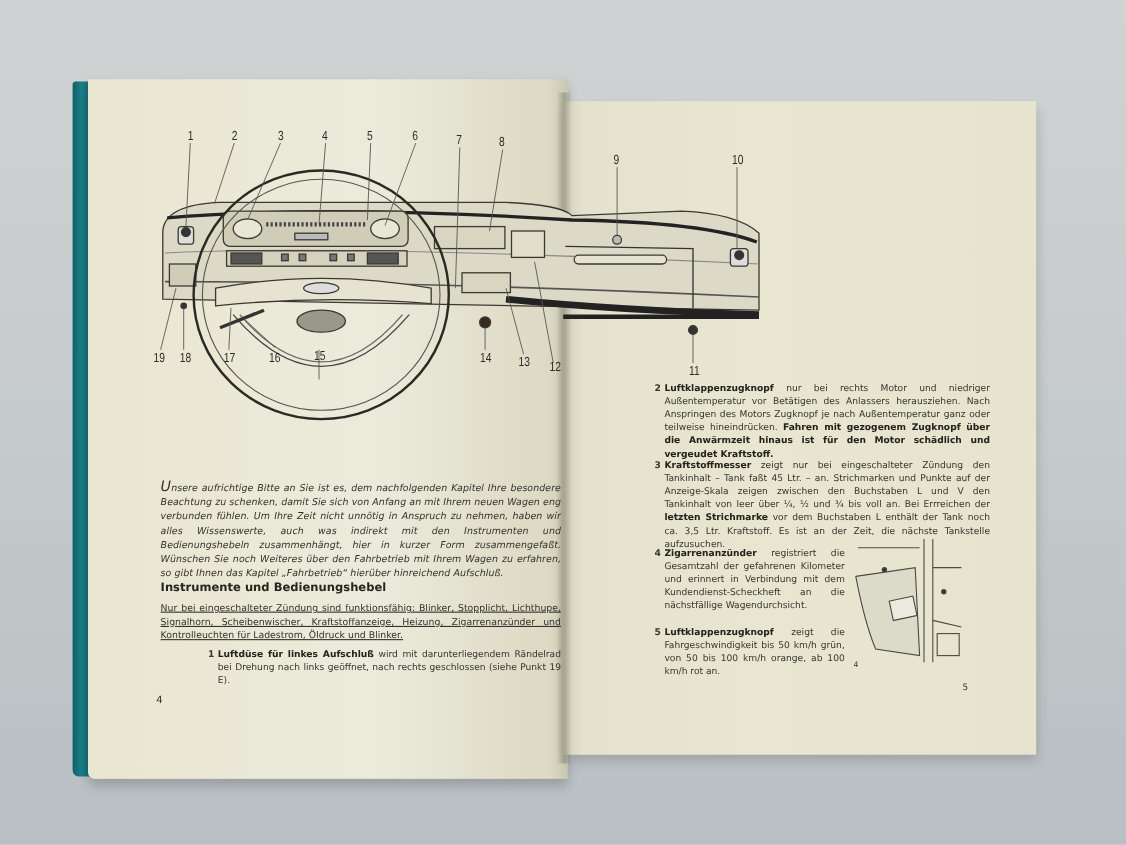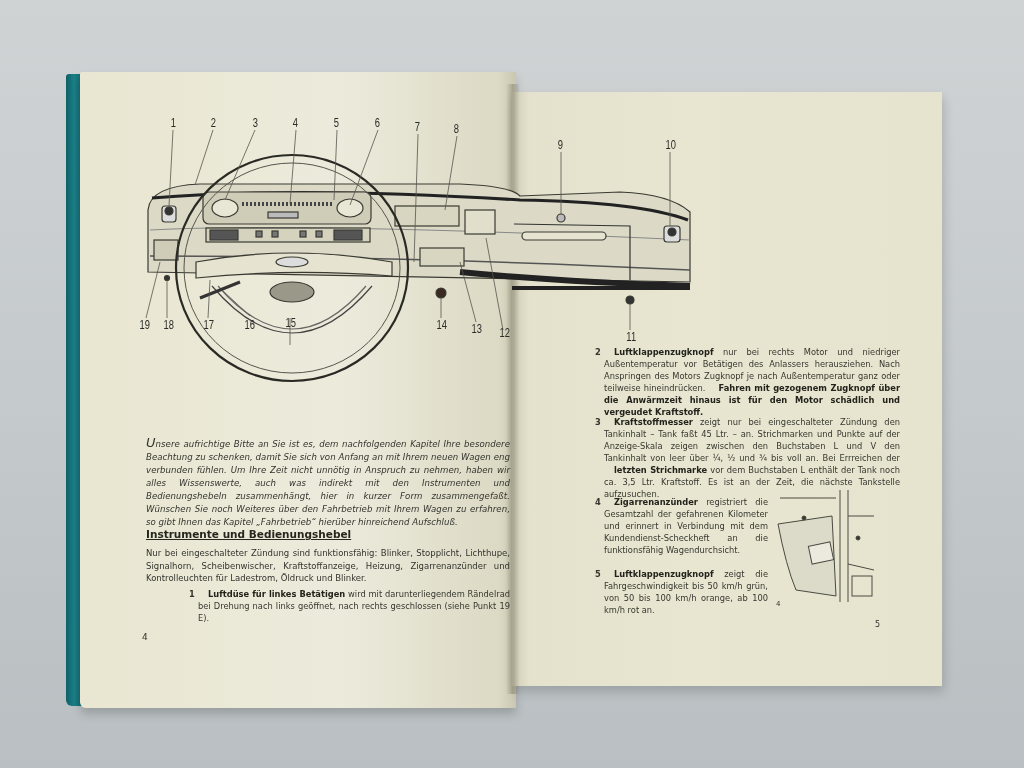--- a/index.html
+++ b/index.html
@@ -36,31 +36,31 @@
     font-size:12px; color:#2b2b28; transform:scaleX(0.78); transform-origin:center;
   }
   
   .intro {
     position:absolute; left:146px; top:436px; width:364px;
     font-size:8.6px; line-height:13px; font-style:italic; color:#33332e;
     text-align:justify; letter-spacing:0.05px;
   }
   .intro .dropcap { font-size:13px; }
   .heading {
-    position:absolute; left:146px; top:528px; font-size:10.5px; font-weight:bold; color:#26261f;text-decoration:underline;
+    position:absolute; left:146px; top:528px; font-size:10.5px; font-weight:bold; color:#26261f;
   }
   .para {
     position:absolute; left:146px; top:547px; width:364px;
-    font-size:8.5px; line-height:12.5px; color:#33332e; text-align:justify;
+    font-size:8.5px; line-height:12.5px; color:#33332e; text-align:justify;text-decoration:underline;
   }
   .item {
     position:absolute; font-size:8.3px; line-height:12px; color:#36362f; text-align:justify;
   }
   .item .num { position:absolute; left:-9px; top:0; font-weight:bold; }
-  .item b { color:#23231c;margin-left:10px; }
+  .item b { color:#23231c; }
   .pageno { position:absolute; font-size:9px; color:#33332e; }
   .sketch { position:absolute; left:776px; top:486px; width:100px; height:118px; }
 </style>
 </head>
 <body>
 
 <div class="spine"></div>
 <div class="page-left"></div>
 <div class="page-right"></div>
 <div class="gutter"></div>
@@ -162,38 +162,38 @@
 
 <div class="intro">
   <span class="dropcap">U</span><span>nsere aufrichtige Bitte an Sie ist es, dem nachfolgenden Kapitel Ihre besondere Beachtung zu schenken, damit Sie sich von Anfang an mit Ihrem neuen Wagen eng verbunden fühlen. Um Ihre Zeit nicht unnötig in Anspruch zu nehmen, haben wir alles Wissenswerte, auch was indirekt mit den Instrumenten und Bedienungshebeln zusammenhängt, hier in kurzer Form zusammengefaßt. Wünschen Sie noch Weiteres über den Fahrbetrieb mit Ihrem Wagen zu erfahren, so gibt Ihnen das Kapitel „Fahrbetrieb“ hierüber hinreichend Aufschluß.</span>
 </div>
 
 <div class="heading">Instrumente und Bedienungshebel</div>
 <div class="para">Nur bei eingeschalteter Zündung sind funktionsfähig: Blinker, Stopplicht, Lichthupe, Signalhorn, Scheibenwischer, Kraftstoffanzeige, Heizung, Zigarrenanzünder und Kontrolleuchten für Ladestrom, Öldruck und Blinker.</div>
 
 <div class="item" style="left:198px;top:588px;width:312px;">
   <span class="num">1</span>
-  <b>Luftdüse für linkes Betätigen</b><span> wird mit darunterliegendem Rändelrad bei Drehung nach links geöffnet, nach rechts geschlossen (siehe Punkt 19 E).</span>
+  <b>Luftdüse für linkes Aufschluß</b><span> wird mit darunterliegendem Rändelrad bei Drehung nach links geöffnet, nach rechts geschlossen (siehe Punkt 19 E).</span>
 </div>
 
 <div class="pageno" style="left:142px;top:632px;">4</div>
 
 <div class="item" style="left:604px;top:346px;width:296px;">
   <span class="num">2</span>
   <b>Luftklappenzugknopf</b><span> nur bei rechts Motor und niedriger Außentemperatur vor Betätigen des Anlassers herausziehen. Nach Anspringen des Motors Zugknopf je nach Außentemperatur ganz oder teilweise hineindrücken. </span><b>Fahren mit gezogenem Zugknopf über die Anwärmzeit hinaus ist für den Motor schädlich und vergeudet Kraftstoff.</b>
 </div>
 
 <div class="item" style="left:604px;top:416px;width:296px;">
   <span class="num">3</span>
   <b>Kraftstoffmesser</b><span> zeigt nur bei eingeschalteter Zündung den Tankinhalt – Tank faßt 45 Ltr. – an. Strichmarken und Punkte auf der Anzeige-Skala zeigen zwischen den Buchstaben L und V den Tankinhalt von leer über ¼, ½ und ¾ bis voll an. Bei Errreichen der </span><b>letzten Strichmarke</b><span> vor dem Buchstaben L enthält der Tank noch ca. 3,5 Ltr. Kraftstoff. Es ist an der Zeit, die nächste Tankstelle aufzusuchen.</span>
 </div>
 
 <div class="item" style="left:604px;top:496px;width:164px;">
   <span class="num">4</span>
-  <b>Zigarrenanzünder</b><span> registriert die Gesamtzahl der gefahrenen Kilometer und erinnert in Verbindung mit dem Kundendienst-Scheckheft an die funktionsfähig Wagendurchsicht.</span>
+  <b>Zigarrenanzünder</b><span> registriert die Gesamtzahl der gefahrenen Kilometer und erinnert in Verbindung mit dem Kundendienst-Scheckheft an die nächstfällige Wagendurchsicht.</span>
 </div>
 
 <div class="item" style="left:604px;top:568px;width:164px;">
   <span class="num">5</span>
   <b>Luftklappenzugknopf</b><span> zeigt die Fahrgeschwindigkeit bis 50 km/h grün, von 50 bis 100 km/h orange, ab 100 km/h rot an.</span>
 </div>
 
 <svg class="sketch" viewBox="0 0 100 118">
   <g fill="none" stroke="#4a4a42" stroke-width="1">
     <line x1="4" y1="12" x2="60" y2="12"></line>

